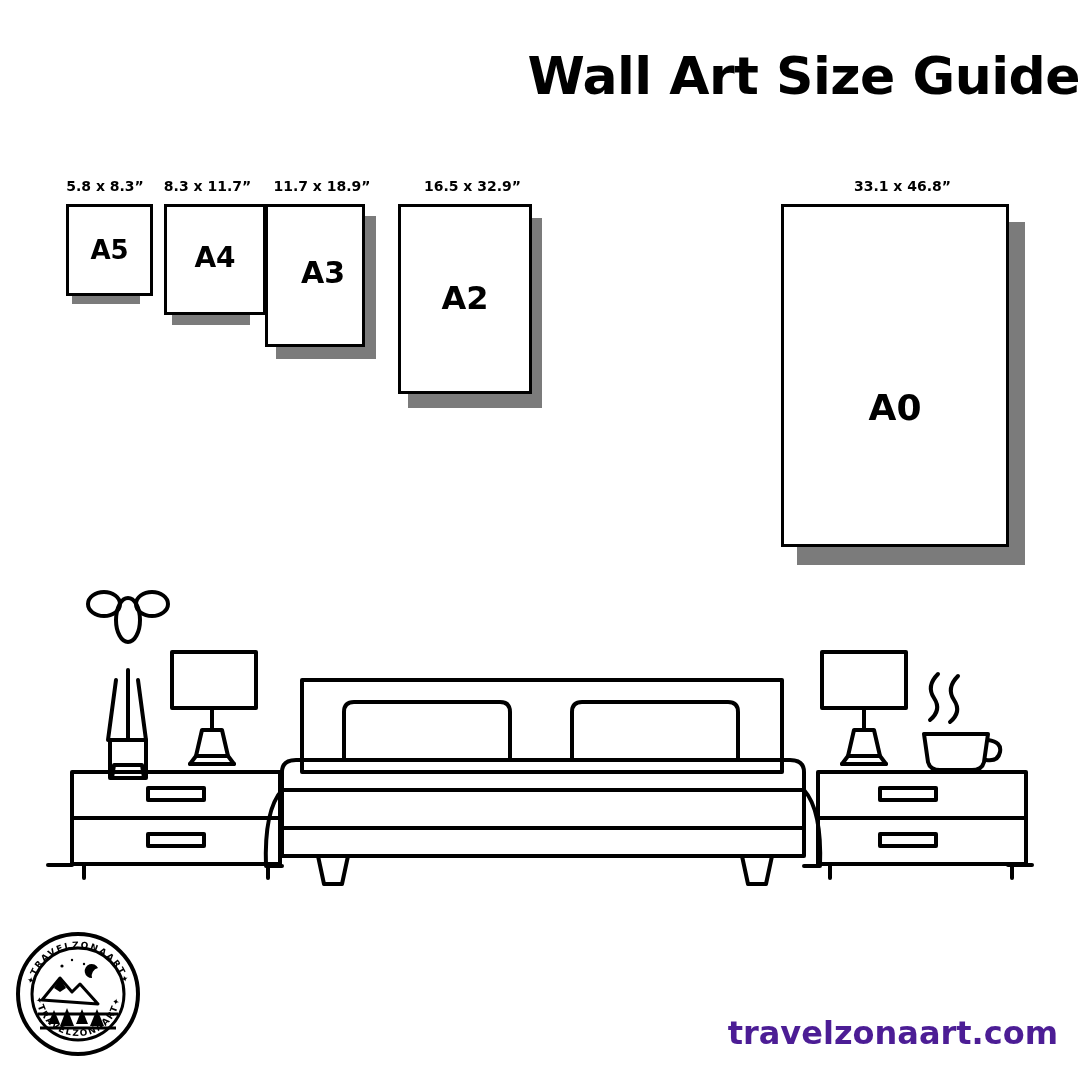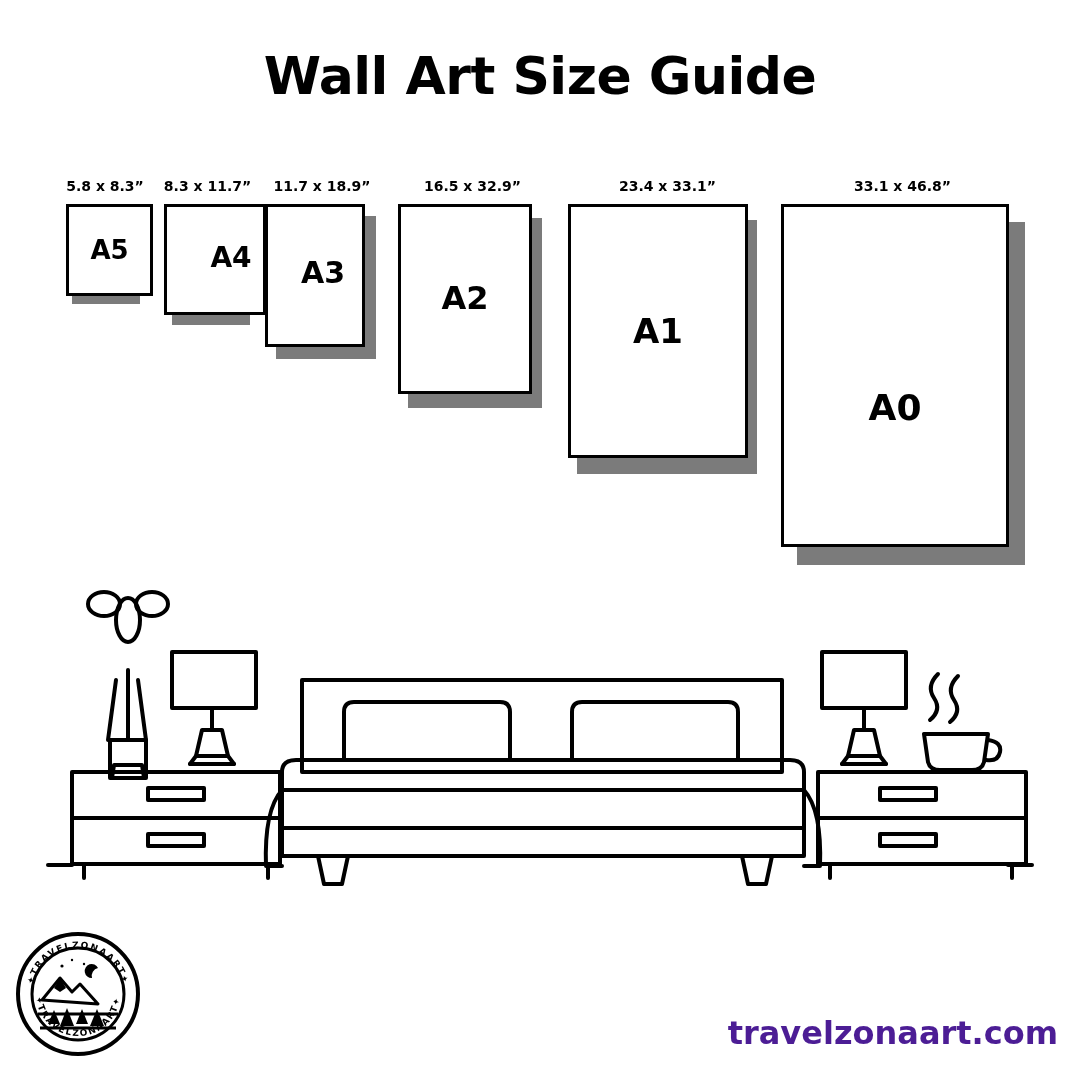--- a/index.html
+++ b/index.html
@@ -12,21 +12,21 @@
     height: 1080px;
     position: relative;
     font-family: "DejaVu Sans", sans-serif;
     overflow: hidden;
   }
   #page-title {
     position: absolute;
     top: 46px;
     left: 0;
     width: 1080px;
-    text-align: center;
+    text-align: right;
     font-size: 52px;
     font-weight: bold;
     letter-spacing: -0.5px;
     color: #000000;
   }
 
   
   #frames {
     position: absolute;
     left: 0;
@@ -102,48 +102,41 @@
     <div class="dim-label" style="top:0px;">5.8 x 8.3”</div>
     <div class="frame-shadow" style="left:12px; top:34px; width:68px; height:92px;"></div>
     <div class="frame-box" style="left:6px; top:26px; width:87px; height:92px;">
       <div class="frame-label" style="top:28px; font-size:26px;">A5</div>
     </div>
   </div>
 
   <div class="frame-group" style="left:155px; top:178px; width:105px; height:160px;">
     <div class="dim-label" style="top:0px;">8.3 x 11.7”</div>
     <div class="frame-shadow" style="left:17px; top:36px; width:78px; height:111px;"></div>
-    <div class="frame-box" style="left:9px; top:26px; width:102px; height:111px;padding-left:16px;">
+    <div class="frame-box" style="left:9px; top:26px; width:102px; height:111px;">
       <div class="frame-label" style="top:34px; font-size:28px;">A4</div>
     </div>
   </div>
 
   <div class="frame-group" style="left:258px; top:178px; width:128px; height:200px;">
     <div class="dim-label" style="top:0px;">11.7 x 18.9”</div>
     <div class="frame-shadow" style="left:18px; top:38px; width:100px; height:143px;"></div>
     <div class="frame-box" style="left:7px; top:26px; width:100px; height:143px;">
       <div class="frame-label" style="top:48px; font-size:30px;margin-left:8px;">A3</div>
     </div>
   </div>
 
   <div class="frame-group" style="left:390px; top:178px; width:165px; height:250px;">
     <div class="dim-label" style="top:0px;">16.5 x 32.9”</div>
     <div class="frame-shadow" style="left:18px; top:40px; width:134px; height:190px;"></div>
     <div class="frame-box" style="left:8px; top:26px; width:134px; height:190px;">
       <div class="frame-label" style="top:72px; font-size:32px;">A2</div>
     </div>
   </div>
 
-  <div class="frame-group" style="left:565px; top:178px; width:205px; height:320px;">
-    <div class="dim-label" style="top:0px;">23.4 x 33.1”</div>
-    <div class="frame-shadow" style="left:12px; top:42px; width:180px; height:254px;"></div>
-    <div class="frame-box" style="left:3px; top:26px; width:180px; height:254px;">
-      <div class="frame-label" style="top:104px; font-size:34px;">A1</div>
-    </div>
-  </div>
 
   <div class="frame-group" style="left:775px; top:178px; width:255px; height:410px;">
     <div class="dim-label" style="top:0px;">33.1 x 46.8”</div>
     <div class="frame-shadow" style="left:22px; top:44px; width:228px; height:343px;"></div>
     <div class="frame-box" style="left:6px; top:26px; width:228px; height:343px;">
       <div class="frame-label" style="top:152px; font-size:36px;margin-top:28px;">A0</div>
     </div>
   </div>
 
 </div>

